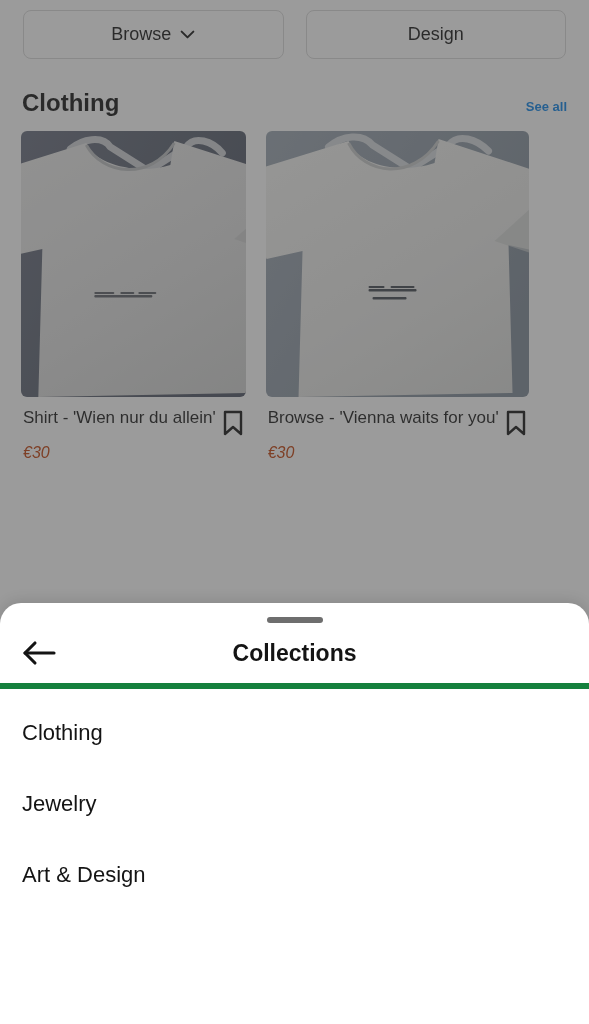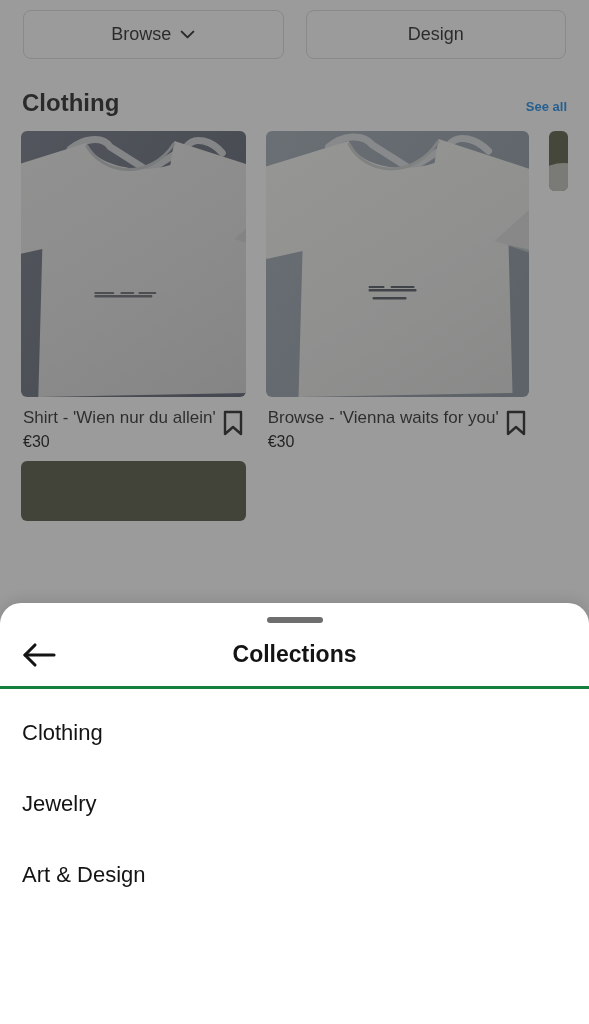--- a/index.html
+++ b/index.html
@@ -134,21 +134,21 @@
     color: #141414;
   }
   .see-all {
     font-size: 13px;
     font-weight: 700;
     color: #0c83e8;
   }
 
   .grid {
     display: grid;
-    grid-template-columns: 1fr 1fr 1fr;
+    grid-template-columns: 1fr 1fr 1fr 1fr;
     gap: 10px 20px;
     padding: 0 21px;
   }
 
   .card { width: 100%; }
 
   .thumb {
     width: 100%;
     height: 266px;
     border-radius: 6px;
@@ -167,22 +167,23 @@
   .card-text { min-width: 0; }
   .card-title {
     font-size: 17px;
     color: #1a1a1a;
     white-space: nowrap;
     overflow: hidden;
     text-overflow: ellipsis;
   }
   .card-price {
     font-size: 16px;
-    color: #000000;
-    margin-top: 5px;
+    color: #c2410c;
+    margin-top: 16px;
+    font-style: italic;
   }
   .save-icon { flex: 0 0 auto; margin-top: 2px; }
 
   .thumb-short { height: 60px; }
 
   
   .scrim {
     position: absolute;
     inset: 0;
     background: rgba(64, 64, 64, 0.52);
@@ -208,21 +209,21 @@
     background: #6e6e6e;
     margin: 14px auto 0 auto;
   }
 
   .sheet-head {
     position: relative;
     height: 66px;
     display: flex;
     align-items: center;
     padding: 0 22px;
-    border-bottom: 3px solid #15803d;
+    border-bottom: 6px solid #15803d;
   }
   .sheet-back {
     width: 40px;
     height: 34px;
     display: flex;
     align-items: center;
     justify-content: flex-start;
   }
   .sheet-title {
     position: absolute;

